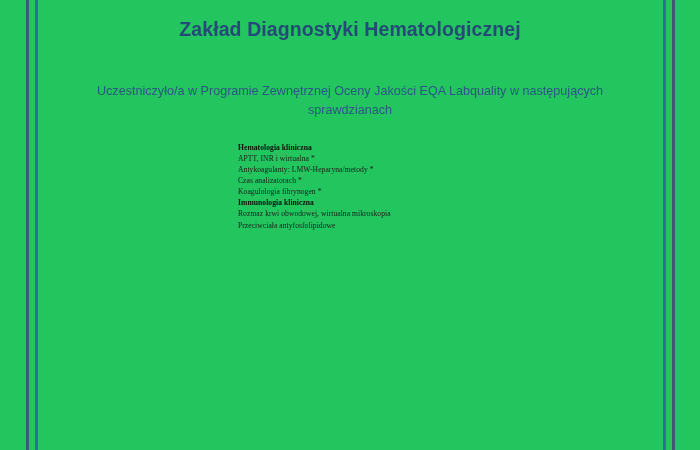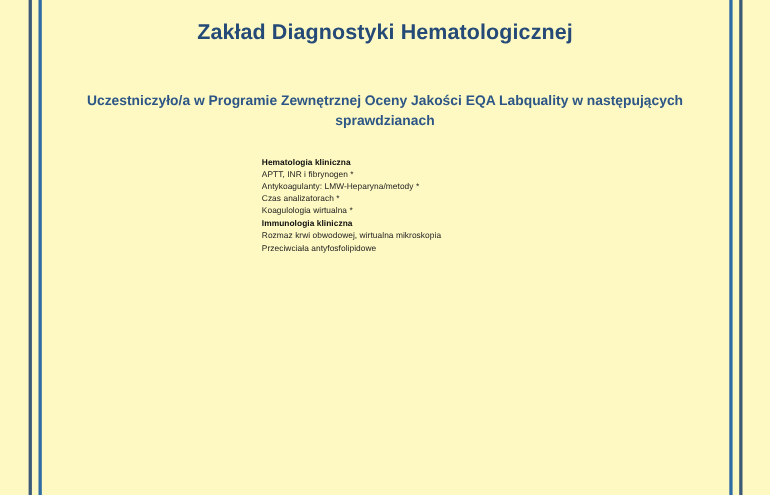--- a/index.html
+++ b/index.html
@@ -10,21 +10,21 @@
     width: 700px;
     height: 450px;
     background: #ffffff;
     font-family: "Liberation Sans", sans-serif;
     overflow: hidden;
   }
   .page {
     position: relative;
     width: 700px;
     height: 450px;
-    background: #fef9c3;
+    background: #22c55e;
   }
 
   
   .rule {
     position: absolute;
     top: 0;
     height: 450px;
     width: 3px;
   }
   .rule.dark  { background: #3c5a78; }
@@ -50,39 +50,40 @@
     font-weight: bold;
     color: #254a77;
     letter-spacing: 0.1px;
     margin-top: 18px;
     line-height: 1.2;
   }
 
   .doc-subtitle {
     text-align: center;
     font-size: 12.6px;
-    font-weight: bold;
+    font-weight: normal;
     color: #2d5686;
     line-height: 1.45;
     margin-top: 41px;
     padding: 0 14px;
   }
 
   
   .scheme-block {
     margin-top: 23px;
     margin-left: 193px;
     width: 380px;
   }
   .scheme-line {
     font-size: 7.6px;
     color: #1c1c1c;
     line-height: 11.1px;
     white-space: nowrap;
     letter-spacing: 0.05px;
+    font-family: Liberation Serif, serif;
   }
   .scheme-line.heading {
     font-weight: bold;
     color: #0d0d0d;
   }
 </style>
 </head>
 <body>
 
 <div class="page">
@@ -94,23 +95,23 @@
   <div class="rule dark rule-right-outer"></div>
 
   <div class="content">
 
     <div class="doc-title">Zakład Diagnostyki Hematologicznej</div>
 
     <div class="doc-subtitle">Uczestniczyło/a w Programie Zewnętrznej Oceny Jakości EQA Labquality w następujących sprawdzianach</div>
 
     <div class="scheme-block">
         <div class="scheme-line heading">Hematologia kliniczna</div>
-        <div class="scheme-line">APTT, INR i fibrynogen *</div>
+        <div class="scheme-line">APTT, INR i wirtualna *</div>
         <div class="scheme-line">Antykoagulanty: LMW-Heparyna/metody *</div>
         <div class="scheme-line">Czas analizatorach *</div>
-        <div class="scheme-line">Koagulologia wirtualna *</div>
+        <div class="scheme-line">Koagulologia fibrynogen *</div>
         <div class="scheme-line heading">Immunologia kliniczna</div>
         <div class="scheme-line">Rozmaz krwi obwodowej, wirtualna mikroskopia</div>
         <div class="scheme-line">Przeciwciała antyfosfolipidowe</div>
       </div>
 
   </div>
 </div>
 
 </body></html>

